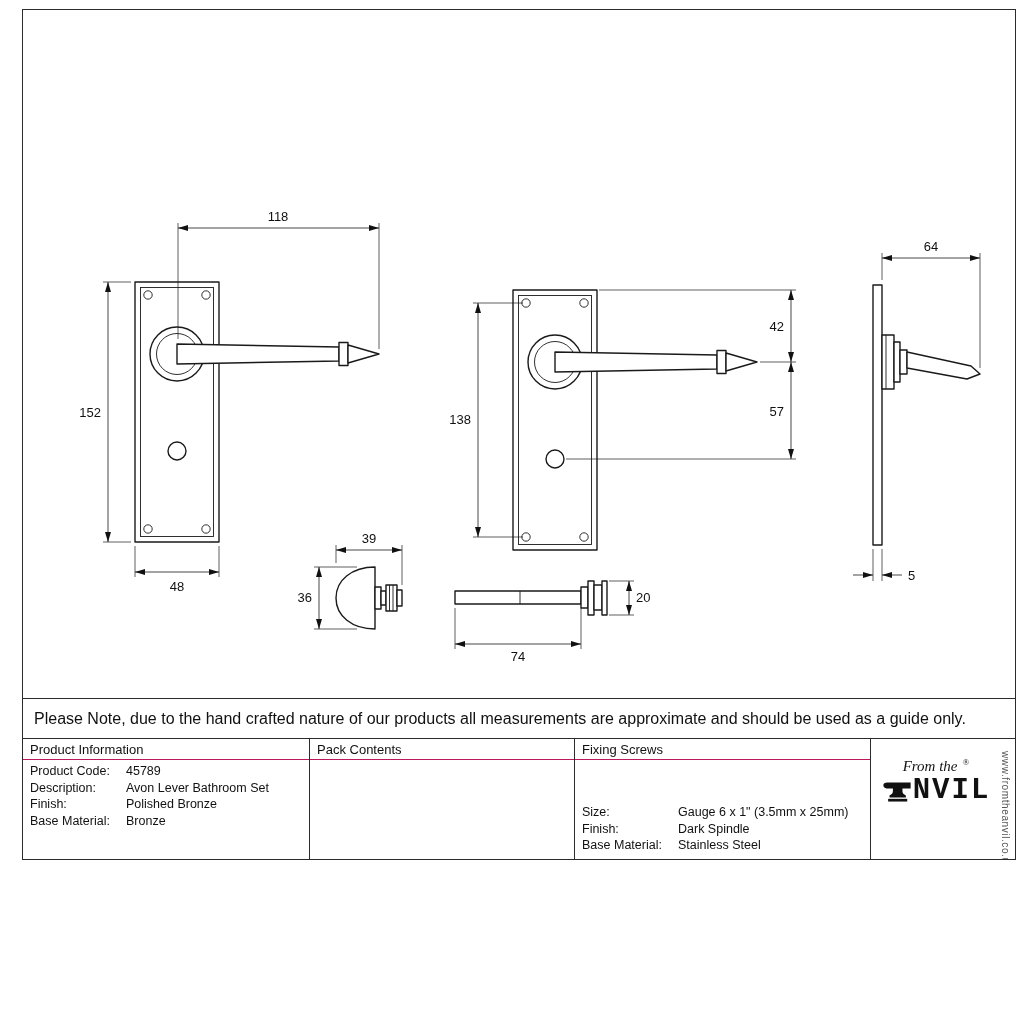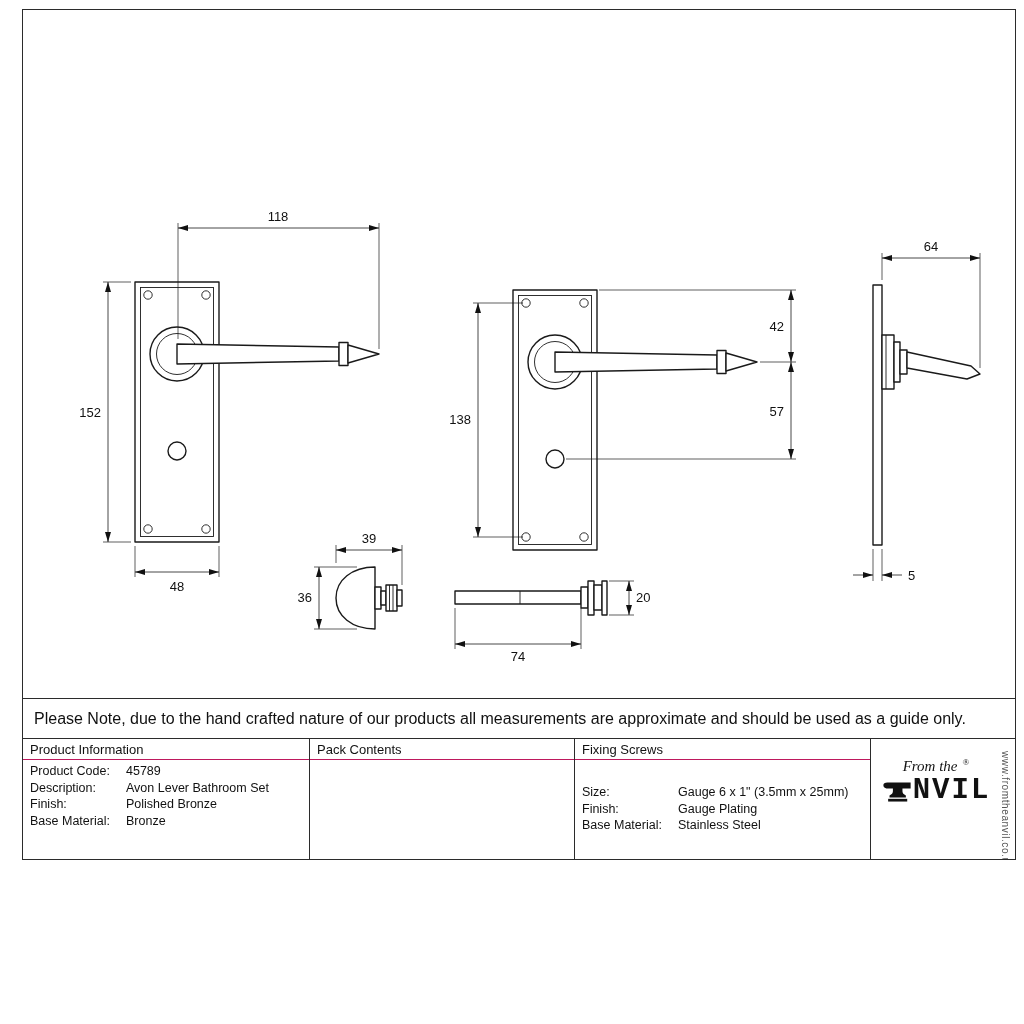--- a/index.html
+++ b/index.html
@@ -6,21 +6,21 @@
   html,body { width:1024px; height:1024px; background:#ffffff; font-family:"Liberation Sans",sans-serif; color:#111; }
   .sheet { position:absolute; left:8px; top:9px; width:1008px;padding-left:14px; }
   .drawing-box { height:690px; border:1px solid #2b2b2b; background:#fff; }
   .drawing-box svg { display:block; }
   .note-box { margin-top:-1px; border:1px solid #2b2b2b; height:41px; display:flex; align-items:center; padding:0 11px; font-size:16px; background:#fff; }
   .table-box { margin-top:-1px; border:1px solid #2b2b2b; display:flex; height:122px; font-size:12.5px; background:#fff; }
   .tcol { display:flex; flex-direction:column; border-right:1px solid #2b2b2b; }
   .tcol-header { height:21px; flex:none; border-bottom:1px solid #be185d; padding:3px 0 0 7px; font-size:13px; }
   .col-product { width:287px; }
   .col-pack { width:265px; }
-  .col-fix { width:296px; }
+  .col-fix { width:296px;gap:20px; }
   .col-logo { flex:1; border-right:none; position:relative; overflow:hidden; }
   .kv-body { padding:3px 0 0 7px; }
   .kv-body.fix-pad { padding-top:24px; }
   .kv-row { display:flex; line-height:16.5px;align-items:center; }
   .kv-label { width:96px; flex:none; }
   .list-body { padding:2px 0 0 7px; }
   .list-item { line-height:16.5px; }
 
   
   .logo-inner { padding:18px 24px 0 10px; text-align:center; }
@@ -222,21 +222,21 @@
 
     <div class="tcol col-fix">
       <div class="tcol-header">Fixing Screws</div>
       <div class="kv-body fix-pad">
         <div class="kv-row">
           <span class="kv-label">Size:</span>
           <span class="kv-value">Gauge 6 x 1" (3.5mm x 25mm)</span>
         </div>
         <div class="kv-row">
           <span class="kv-label">Finish:</span>
-          <span class="kv-value">Gauge Plating</span>
+          <span class="kv-value">Dark Spindle</span>
         </div>
         <div class="kv-row">
           <span class="kv-label">Base Material:</span>
           <span class="kv-value">Stainless Steel</span>
         </div>
       </div>
     </div>
 
     <div class="tcol col-logo">
       <div class="logo-inner">

